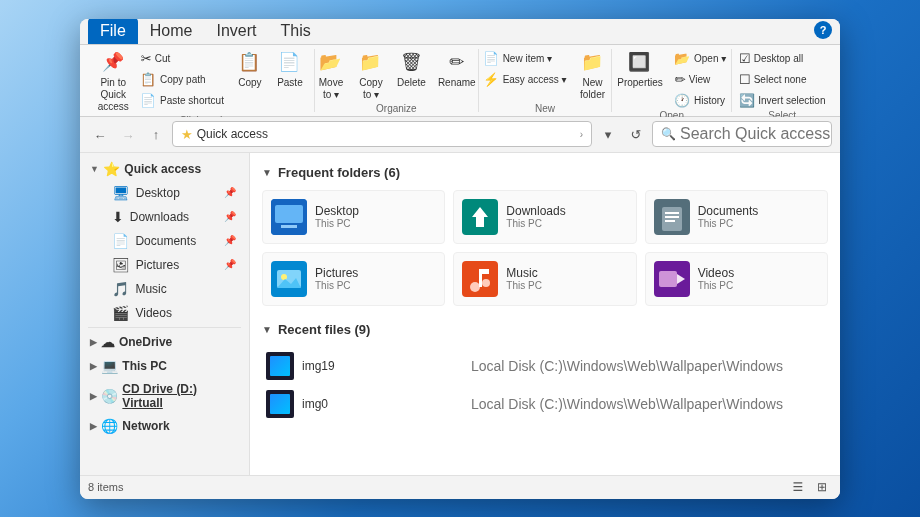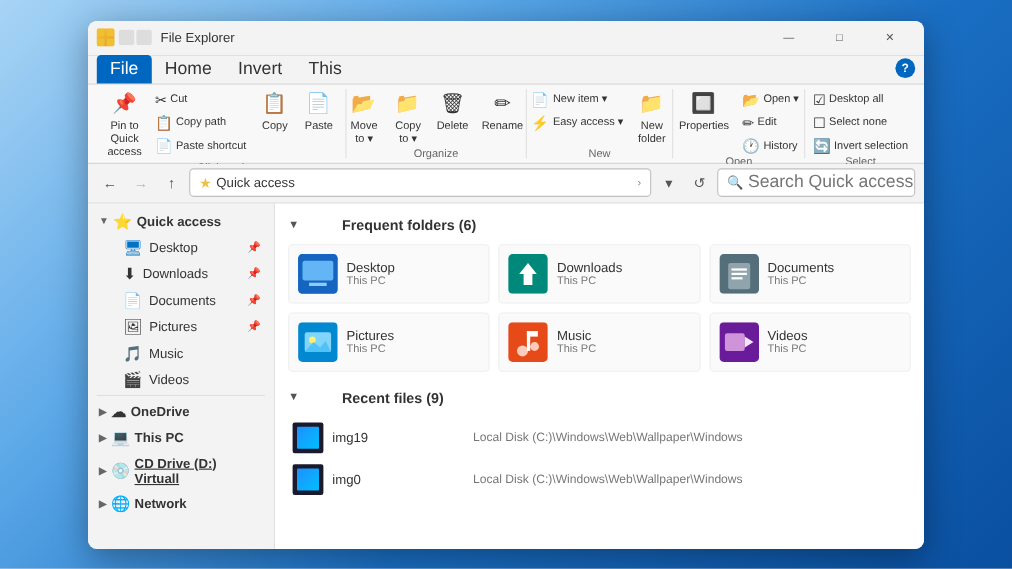--- a/index.html
+++ b/index.html
@@ -290,21 +290,21 @@
       background: white;
     }
     .section-header {
       display: flex;
       align-items: center;
       gap: 6px;
       margin-bottom: 10px;
       margin-top: 4px;
     }
     .section-chevron { font-size: 10px; color: #555; }
-    .section-title { font-size: 13px; font-weight: 600; color: #333; margin-left: 33px; }
+    .section-title { font-size: 13px; font-weight: 600; color: #333; }
     .folder-grid {
       display: grid;
       grid-template-columns: repeat(3, 1fr);
       gap: 8px;
       margin-bottom: 16px;
     }
     .folder-item {
       display: flex;
       align-items: center;
       gap: 8px;
@@ -338,21 +338,21 @@
       border-radius: 2px;
       flex-shrink: 0;
       display: flex; align-items: center; justify-content: center;
     }
     .recent-icon-img {
       width: 20px; height: 20px;
       background: linear-gradient(135deg, #1e90ff, #00bfff);
       border-radius: 1px;
     }
     .recent-name { font-size: 12px; color: #333; flex: 0 0 120px; }
-    .recent-path { font-size: 11px; color: #777; flex: 1; }
+    .recent-path { font-size: 14px; color: #777; flex: 1; text-align: center; }
 
     
     .statusbar {
       height: 24px;
       background: #f3f3f3;
       border-top: 1px solid #e0e0e0;
       display: flex;
       align-items: center;
       padding: 0 8px;
       flex-shrink: 0;
@@ -369,40 +369,20 @@
     }
 
     
     .icon-desktop { color: #0072c6; }
   </style>
 </head>
 <body>
 
 <div class="window">
 
-  <div class="titlebar">
-    <span class="titlebar-icon">
-      <svg width="16" height="16" viewBox="0 0 16 16">
-        <rect width="7" height="7" x="0" y="0" fill="#f0c030" rx="1"></rect>
-        <rect width="7" height="7" x="9" y="0" fill="#f0c030" rx="1"></rect>
-        <rect width="7" height="7" x="0" y="9" fill="#f0c030" rx="1"></rect>
-        <rect width="7" height="7" x="9" y="9" fill="#f0c030" rx="1"></rect>
-      </svg>
-    </span>
-    <div class="titlebar-actions">
-      <div class="titlebar-action-btn" style="background:#ddd; border-radius:2px; width:14px; height:14px;"></div>
-      <div class="titlebar-action-btn" style="background:#ddd; border-radius:2px; width:14px; height:14px;"></div>
-    </div>
-    <span class="titlebar-title">File Explorer</span>
-    <div class="titlebar-controls">
-      <div class="ctrl-btn">—</div>
-      <div class="ctrl-btn">□</div>
-      <div class="ctrl-btn close">✕</div>
-    </div>
-  </div>
 
   <div class="ribbon-tabs">
     <div class="ribbon-tab active">File</div>
     <div class="ribbon-tab">Home</div>
     <div class="ribbon-tab">Invert</div>
     <div class="ribbon-tab">This</div>
     <div class="help-btn">?</div>
   </div>
 
   <div class="ribbon">
@@ -487,21 +467,21 @@
           <div class="icon">🔲</div>
           <span>Properties</span>
         </div>
         <div style="display:flex; flex-direction:column; gap:2px; justify-content:center;">
           <div class="ribbon-btn-small">
             <span class="icon">📂</span>
             <span>Open ▾</span>
           </div>
           <div class="ribbon-btn-small">
             <span class="icon">✏</span>
-            <span>Edit</span>
+            <span>View</span>
           </div>
           <div class="ribbon-btn-small">
             <span class="icon">🕐</span>
             <span>History</span>
           </div>
         </div>
       </div>
       <div class="ribbon-group-label">Open</div>
     </div>
 
@@ -729,14 +709,21 @@
         <div class="recent-icon">
           <div class="recent-icon-img"></div>
         </div>
         <span class="recent-name">img0</span>
         <span class="recent-path">Local Disk (C:)\Windows\Web\Wallpaper\Windows</span>
       </div>
 
     </div>
   </div>
 
+  <div class="statusbar">
+    <span class="status-text">8 items</span>
+    <div class="status-icons">
+      <div class="status-view-btn">☰</div>
+      <div class="status-view-btn">⊞</div>
+    </div>
+  </div>
 
 </div>
 
 </body></html>

